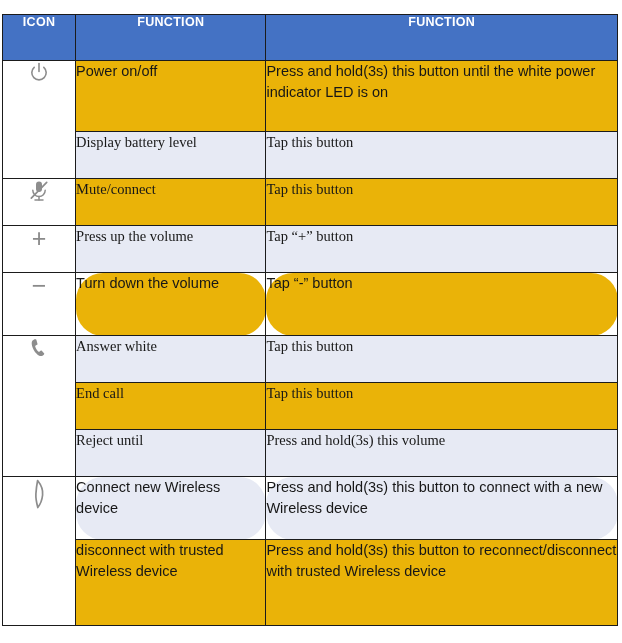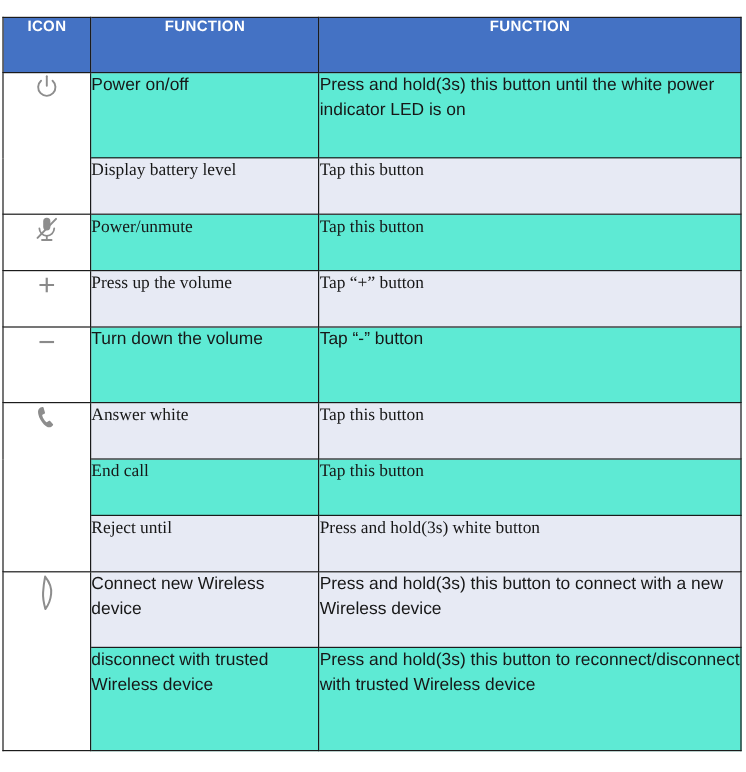--- a/index.html
+++ b/index.html
@@ -67,27 +67,27 @@
   }
   .icon-minus { font-size: 25px; }
 
   
   td.txt {
     font-size: 14.5px;
     color: #171717;
     line-height: 1.45;
     padding: 8px 10px 10px 10px;
   }
-  tr.shade-dark td.txt { background: #5eead4; }
+  tr.shade-dark td.txt { background: #eab308; }
   tr.shade-light td.txt { background: #e7eaf4; }
 
   
   .h-tall  { height: 70px; }
   .h-mid   { height: 46px; font-family: Liberation Serif, serif; }
-  .h-big   { height: 62px; }
+  .h-big   { height: 62px; border-radius: 27px; }
 </style>
 </head>
 <body>
 
 <div id="table-wrap">
   <table class="spec">
     <colgroup>
       <col class="col-icon">
       <col class="col-func">
       <col class="col-oper">
@@ -123,21 +123,21 @@
           <span class="icon-glyph">
             <svg width="22" height="24" viewBox="0 0 22 24" fill="none" stroke="#8d8d8d" stroke-width="1.5" stroke-linecap="round">
               <rect x="8" y="2.5" width="6" height="10.5" rx="3" fill="#8d8d8d" stroke="none"></rect>
               <path d="M4.8 11.3a6.2 6.2 0 0 0 12.4 0"></path>
               <line x1="11" y1="17.6" x2="11" y2="21"></line>
               <line x1="7" y1="21" x2="15" y2="21"></line>
               <line x1="3.3" y1="19.2" x2="18.7" y2="3.4" stroke-width="1.7"></line>
             </svg>
           </span>
         </td>
-        <td class="txt h-mid">Power/unmute</td>
+        <td class="txt h-mid">Mute/connect</td>
         <td class="txt h-mid">Tap this button</td>
       </tr>
 
       <tr class="shade-light">
         <td class="icon-cell">
           <span class="icon-plus">+</span>
         </td>
         <td class="txt h-mid">Press up the volume</td>
         <td class="txt h-mid">Tap “+” button</td>
       </tr>
@@ -162,21 +162,21 @@
         </td>
         <td class="txt h-mid">Answer white</td>
         <td class="txt h-mid">Tap this button</td>
       </tr>
       <tr class="shade-dark">
         <td class="txt h-mid">End call</td>
         <td class="txt h-mid">Tap this button</td>
       </tr>
       <tr class="shade-light">
         <td class="txt h-mid">Reject until</td>
-        <td class="txt h-mid">Press and hold(3s) white button</td>
+        <td class="txt h-mid">Press and hold(3s) this volume</td>
       </tr>
 
       <tr class="shade-light">
         <td class="icon-cell" rowspan="2">
           <span class="icon-glyph">
             <svg width="22" height="34" viewBox="0 0 22 34" fill="none" stroke="#8d8d8d" stroke-width="1.7" stroke-linejoin="round" stroke-linecap="round">
               <path d="M9.6 3.5 C 13.6 8.5, 15.2 13, 14.6 18 C 14.1 23, 12.4 27.2, 9.8 30.5
                        C 8.6 26, 7.6 21.5, 7.9 16.8 C 8.2 12, 8.8 7.6, 9.6 3.5 Z"></path>
             </svg>
           </span>

